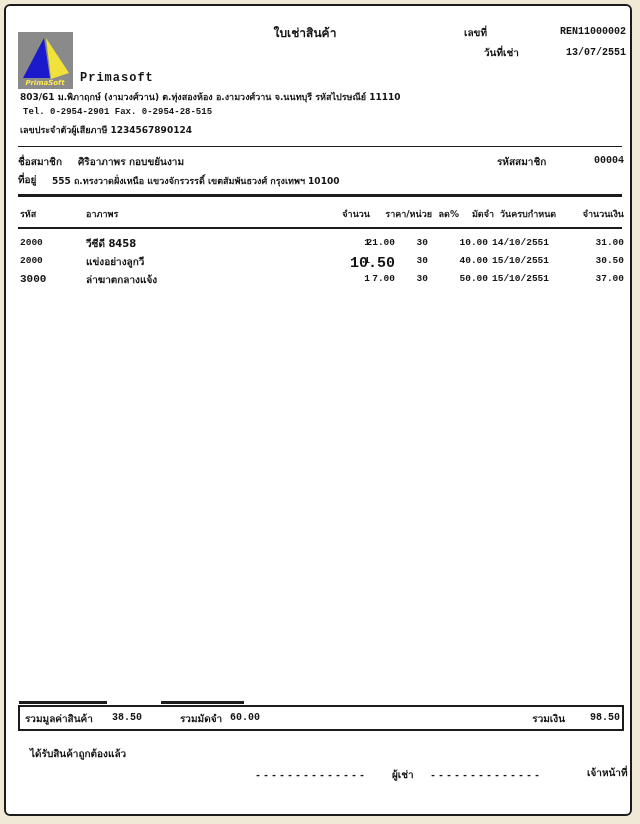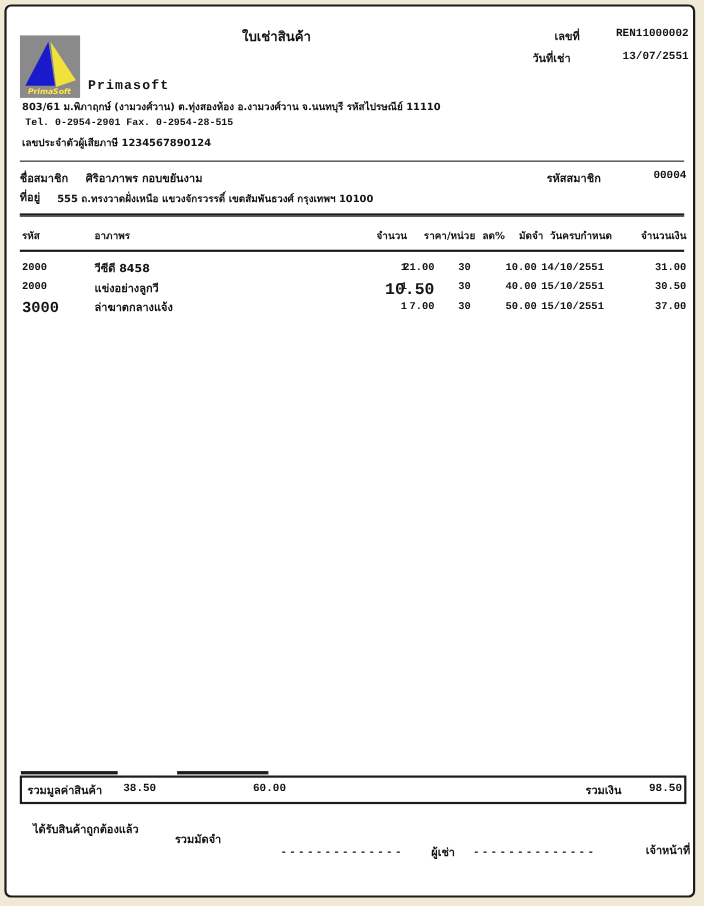--- a/index.html
+++ b/index.html
@@ -13,41 +13,41 @@
   }
   .frame{
     position:absolute;left:4px;top:4px;width:628px;height:812px;
     background:#ffffff;border:2px solid #1c1c1c;border-radius:6px;
     box-sizing:border-box;
   }
   .abs{position:absolute;white-space:nowrap;}
   .b{font-weight:bold;}
   .num{font-family:"Liberation Mono",monospace;font-weight:bold;}
   .r{text-align:right;}
-  .c{text-align:left;}
+  .c{text-align:center;}
   .s12{font-size:12px;}
   .s10{font-size:10px;}
   .s9{font-size:9px;}
   .hr{position:absolute;background:#1c1c1c;}
   .hr-double{position:absolute;border-top:2px solid #1c1c1c;border-bottom:1px solid #1c1c1c;height:3px;box-sizing:border-box;background:transparent;}
   .totals-box{
     position:absolute;left:18px;top:705px;width:606px;height:26px;
     border:2px solid #1c1c1c;box-sizing:border-box;background:#fff;
   }
   .tab{position:absolute;height:3px;background:#1c1c1c;}
   .dash{font-family:"Liberation Mono",monospace;font-weight:bold;letter-spacing:2px;font-size:10px;}
   .logo{position:absolute;left:18px;top:32px;width:55px;height:57px;}
 </style>
 </head>
 <body>
 
 <div class="frame"></div>
 
 <div class="abs b s12 c" style="left:220px;top:23px;width:170px;">ใบเช่าสินค้า</div>
-<div class="abs b s10" style="left:504px;top:25px;">เลขที่</div>
+<div class="abs b s10" style="left:464px;top:25px;">เลขที่</div>
 <div class="abs num r" style="left:528px;top:26px;width:98px;font-size:10px;">REN11000002</div>
 <div class="abs b s10" style="left:484px;top:45px;">วันที่เช่า</div>
 <div class="abs num r" style="left:528px;top:47px;width:98px;font-size:10px;">13/07/2551</div>
 
 <svg class="logo" viewBox="0 0 55 57">
   <rect x="0" y="0" width="55" height="57" fill="#8a8a8a"></rect>
   <polygon points="26,6 5,46 32,46" fill="#1a1acc"></polygon>
   <polygon points="28,6 51,41 33,47" fill="#f0e23a"></polygon>
   <text x="27" y="53" text-anchor="middle" font-size="7" font-style="italic" font-weight="bold" fill="#ffe84a">PrimaSoft</text>
 </svg>
@@ -90,35 +90,35 @@
 
 <div class="abs num" style="left:20px;top:255px;font-size:9.5px;">2000</div>
 <div class="abs b s10" style="left:86px;top:254px;">แข่งอย่างลูกวี</div>
 <div class="abs num r" style="left:300px;top:255px;width:70px;font-size:9.5px;">1</div>
 <div class="abs num r" style="left:330px;top:255px;width:65px;font-size:15px;">10.50</div>
 <div class="abs num r" style="left:398px;top:255px;width:30px;font-size:9.5px;">30</div>
 <div class="abs num r" style="left:438px;top:255px;width:50px;font-size:9.5px;">40.00</div>
 <div class="abs num" style="left:492px;top:255px;font-size:9.5px;">15/10/2551</div>
 <div class="abs num r" style="left:554px;top:255px;width:70px;font-size:9.5px;">30.50</div>
 
-<div class="abs num" style="left:20px;top:273px;font-size:14px;">3000</div>
+<div class="abs num" style="left:20px;top:273px;font-size:11px;">3000</div>
 <div class="abs b s10" style="left:86px;top:272px;">ล่าฆาตกลางแจ้ง</div>
 <div class="abs num r" style="left:300px;top:273px;width:70px;font-size:9.5px;">1</div>
 <div class="abs num r" style="left:330px;top:273px;width:65px;font-size:9.5px;">7.00</div>
 <div class="abs num r" style="left:398px;top:273px;width:30px;font-size:9.5px;">30</div>
 <div class="abs num r" style="left:438px;top:273px;width:50px;font-size:9.5px;">50.00</div>
 <div class="abs num" style="left:492px;top:273px;font-size:9.5px;">15/10/2551</div>
 <div class="abs num r" style="left:554px;top:273px;width:70px;font-size:9.5px;">37.00</div>
 
 <div class="tab" style="left:19px;top:701px;width:88px;"></div>
 <div class="tab" style="left:161px;top:701px;width:83px;"></div>
 <div class="totals-box"></div>
 <div class="abs b s10" style="left:25px;top:711px;">รวมมูลค่าสินค้า</div>
 <div class="abs num" style="left:112px;top:712px;font-size:10px;">38.50</div>
-<div class="abs b s10" style="left:159px;top:711px;margin-top:44px;">รวมมัดจำ</div>
+<div class="abs b s10" style="left:180px;top:711px;">รวมมัดจำ</div>
 <div class="abs num" style="left:230px;top:712px;font-size:10px;">60.00</div>
 <div class="abs b s10 r" style="left:480px;top:711px;width:85px;">รวมเงิน</div>
 <div class="abs num r" style="left:560px;top:712px;width:60px;font-size:10px;">98.50</div>
 
 <div class="abs b s10" style="left:30px;top:746px;">ได้รับสินค้าถูกต้องแล้ว</div>
 <div class="abs dash" style="left:255px;top:770px;">--------------</div>
 <div class="abs b s10" style="left:392px;top:767px;">ผู้เช่า</div>
 <div class="abs dash" style="left:430px;top:770px;">--------------</div>
 <div class="abs b s10" style="left:587px;top:765px;">เจ้าหน้าที่</div>
 

